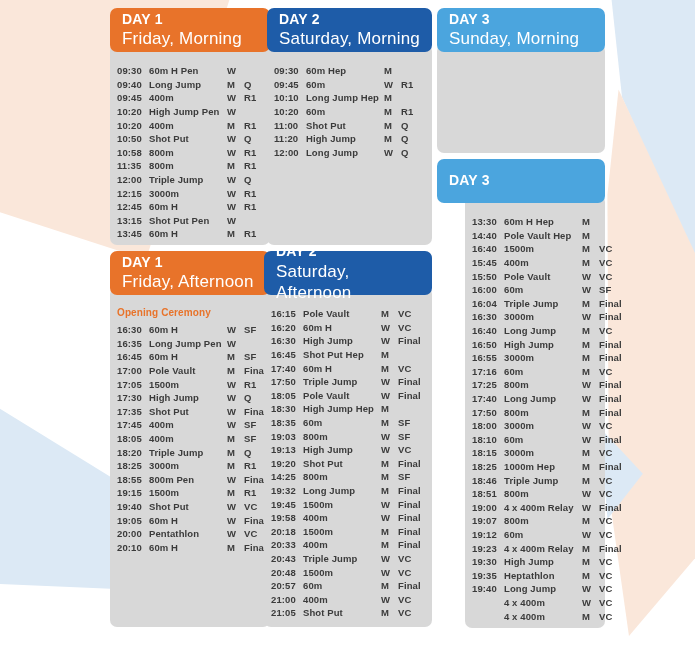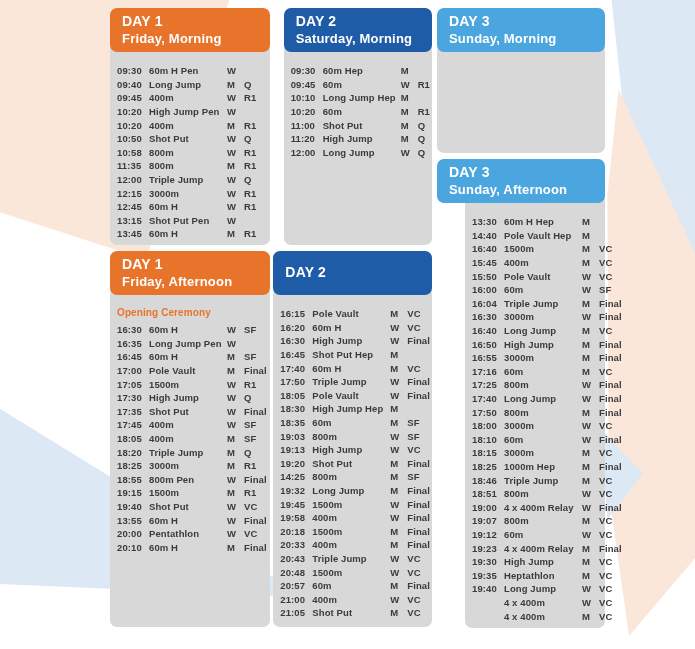--- a/index.html
+++ b/index.html
@@ -25,21 +25,21 @@
   .card { position:relative; }
   .card-header {
     position:relative; z-index:1; height:44px; box-sizing:border-box;
     display:flex; flex-direction:column; justify-content:center;
     padding:0 12px; border-radius:7px; color:#ffffff;
   }
   .hdr-d1 { background:#E8732A; }
   .hdr-d2 { background:#1E5CA8; }
   .hdr-d3 { background:#4BA5DE; }
   .hdr-day { font-size:14px; font-weight:700; line-height:1.25; letter-spacing:0.2px; }
-  .hdr-sub { font-size:13px; font-weight:700; line-height:1.25; letter-spacing:0.2px; }
+  .hdr-sub { font-size:17px; font-weight:400; line-height:1.25; letter-spacing:0.2px; }
 
   .card-body {
     position:relative; z-index:0; box-sizing:border-box;
     background:#D8D8D8; border-radius:7px;
     margin-top:-8px; padding:20px 0 8px;
   }
   .h-201 { height:201px; }
   .h-340 { height:340px; }
   .h-109 { height:109px; }
   .h-433 { height:433px;margin-left:28px; }
@@ -270,21 +270,21 @@
             </div>
 
             <div class="row">
               <span class="c-time">19:40</span>
               <span class="c-event">Shot Put</span>
               <span class="c-gender">W</span>
               <span class="c-round">VC</span>
             </div>
 
             <div class="row">
-              <span class="c-time">13:55</span>
+              <span class="c-time">19:05</span>
               <span class="c-event">60m H</span>
               <span class="c-gender">W</span>
               <span class="c-round">Final</span>
             </div>
 
             <div class="row">
               <span class="c-time">20:00</span>
               <span class="c-event">Pentathlon</span>
               <span class="c-gender">W</span>
               <span class="c-round">VC</span>
@@ -358,20 +358,21 @@
               <span class="c-gender">W</span>
               <span class="c-round">Q</span>
             </div>
           </div>
       </div>
     </section>
 
     <section class="card">
       <header class="card-header hdr-d2">
         <div class="hdr-day">DAY 2</div>
+        <div class="hdr-sub">Saturday, Afternoon</div>
       </header>
       <div class="card-body h-340">
         <div class="rows">
 
             <div class="row">
               <span class="c-time">16:15</span>
               <span class="c-event">Pole Vault</span>
               <span class="c-gender">M</span>
               <span class="c-round">VC</span>
             </div>
@@ -543,21 +544,20 @@
       <div class="card-body h-109">
         <div class="rows">
           
         </div>
       </div>
     </section>
 
     <section class="card">
       <header class="card-header hdr-d3">
         <div class="hdr-day">DAY 3</div>
-        <div class="hdr-sub">Sunday, Afternoon</div>
       </header>
       <div class="card-body h-433">
         <div class="rows">
 
             <div class="row">
               <span class="c-time">13:30</span>
               <span class="c-event">60m H Hep</span>
               <span class="c-gender">M</span>
               <span class="c-round"></span>
             </div>

